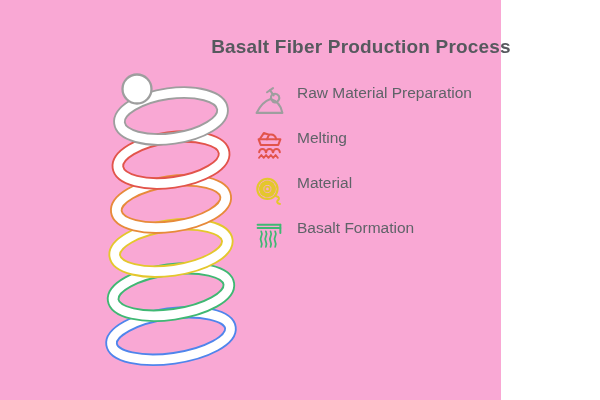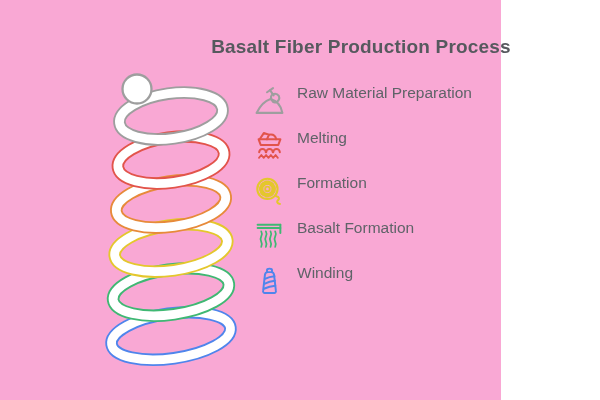--- a/index.html
+++ b/index.html
@@ -84,45 +84,33 @@
 
     <div class="row">
       <span class="icon">
         <svg viewBox="0 0 30 30" fill="none" stroke-width="2" stroke-linecap="round" stroke-linejoin="round" stroke="#e4c72c">
           <circle cx="13" cy="13.5" r="9.8"></circle>
           <circle cx="13" cy="13.5" r="6" stroke-width="4.4" stroke-dasharray="2 2.4"></circle>
           <circle cx="13" cy="13.5" r="2.2" stroke-width="1.8"></circle>
           <path d="M21.5 20.5 c2.8 0.6 3.4 2.4 1.8 3.8 c-1.6 1.4 -1 3.4 1.8 3.7"></path>
         </svg>
       </span>
-      <span class="label">Formation</span>
+      <span class="label">Material</span>
     </div>
 
     <div class="row">
       <span class="icon">
         <svg viewBox="0 0 30 30" fill="none" stroke-width="1.9" stroke-linecap="round" stroke-linejoin="round" stroke="#3fb873">
           <path d="M3.5 4.5 H25.5"></path>
           <path d="M3.5 7.8 H25.5"></path>
           <path d="M25.5 4.5 V12.5"></path>
           <path d="M7 11 q1.4 2.5 0 5 t0 5 t0 5" stroke-width="1.7"></path>
           <path d="M11.5 11 q1.4 2.5 0 5 t0 5 t0 5" stroke-width="1.7"></path>
           <path d="M16 11 q1.4 2.5 0 5 t0 5 t0 5" stroke-width="1.7"></path>
           <path d="M20.5 11 q1.4 2.5 0 5 t0 5 t0 5" stroke-width="1.7"></path>
         </svg>
       </span>
       <span class="label">Basalt Formation</span>
     </div>
 
-    <div class="row">
-      <span class="icon">
-        <svg viewBox="0 0 30 30" fill="none" stroke-width="1.9" stroke-linecap="round" stroke-linejoin="round" stroke="#4f85ec">
-          <path d="M10.2 27 C8.8 27 8.6 25.6 8.9 24.4 L10.6 9.4 C10.8 7.9 12 6.9 13.4 6.9 L16.6 6.9 C18 6.9 19.2 7.9 19.4 9.4 L21.1 24.4 C21.4 25.6 21.2 27 19.8 27 Z"></path>
-          <path d="M12.6 6.6 V4.9 Q12.6 3.5 15 3.5 Q17.4 3.5 17.4 4.9 V6.6"></path>
-          <path d="M9.6 23 Q15 20.6 20.6 20"></path>
-          <path d="M10 18.2 Q15 15.8 20.2 15.2"></path>
-          <path d="M10.5 13.4 Q15 11.2 19.8 10.8"></path>
-        </svg>
-      </span>
-      <span class="label">Winding</span>
-    </div>
 
   </div>
 </div>
 
 </body></html>

